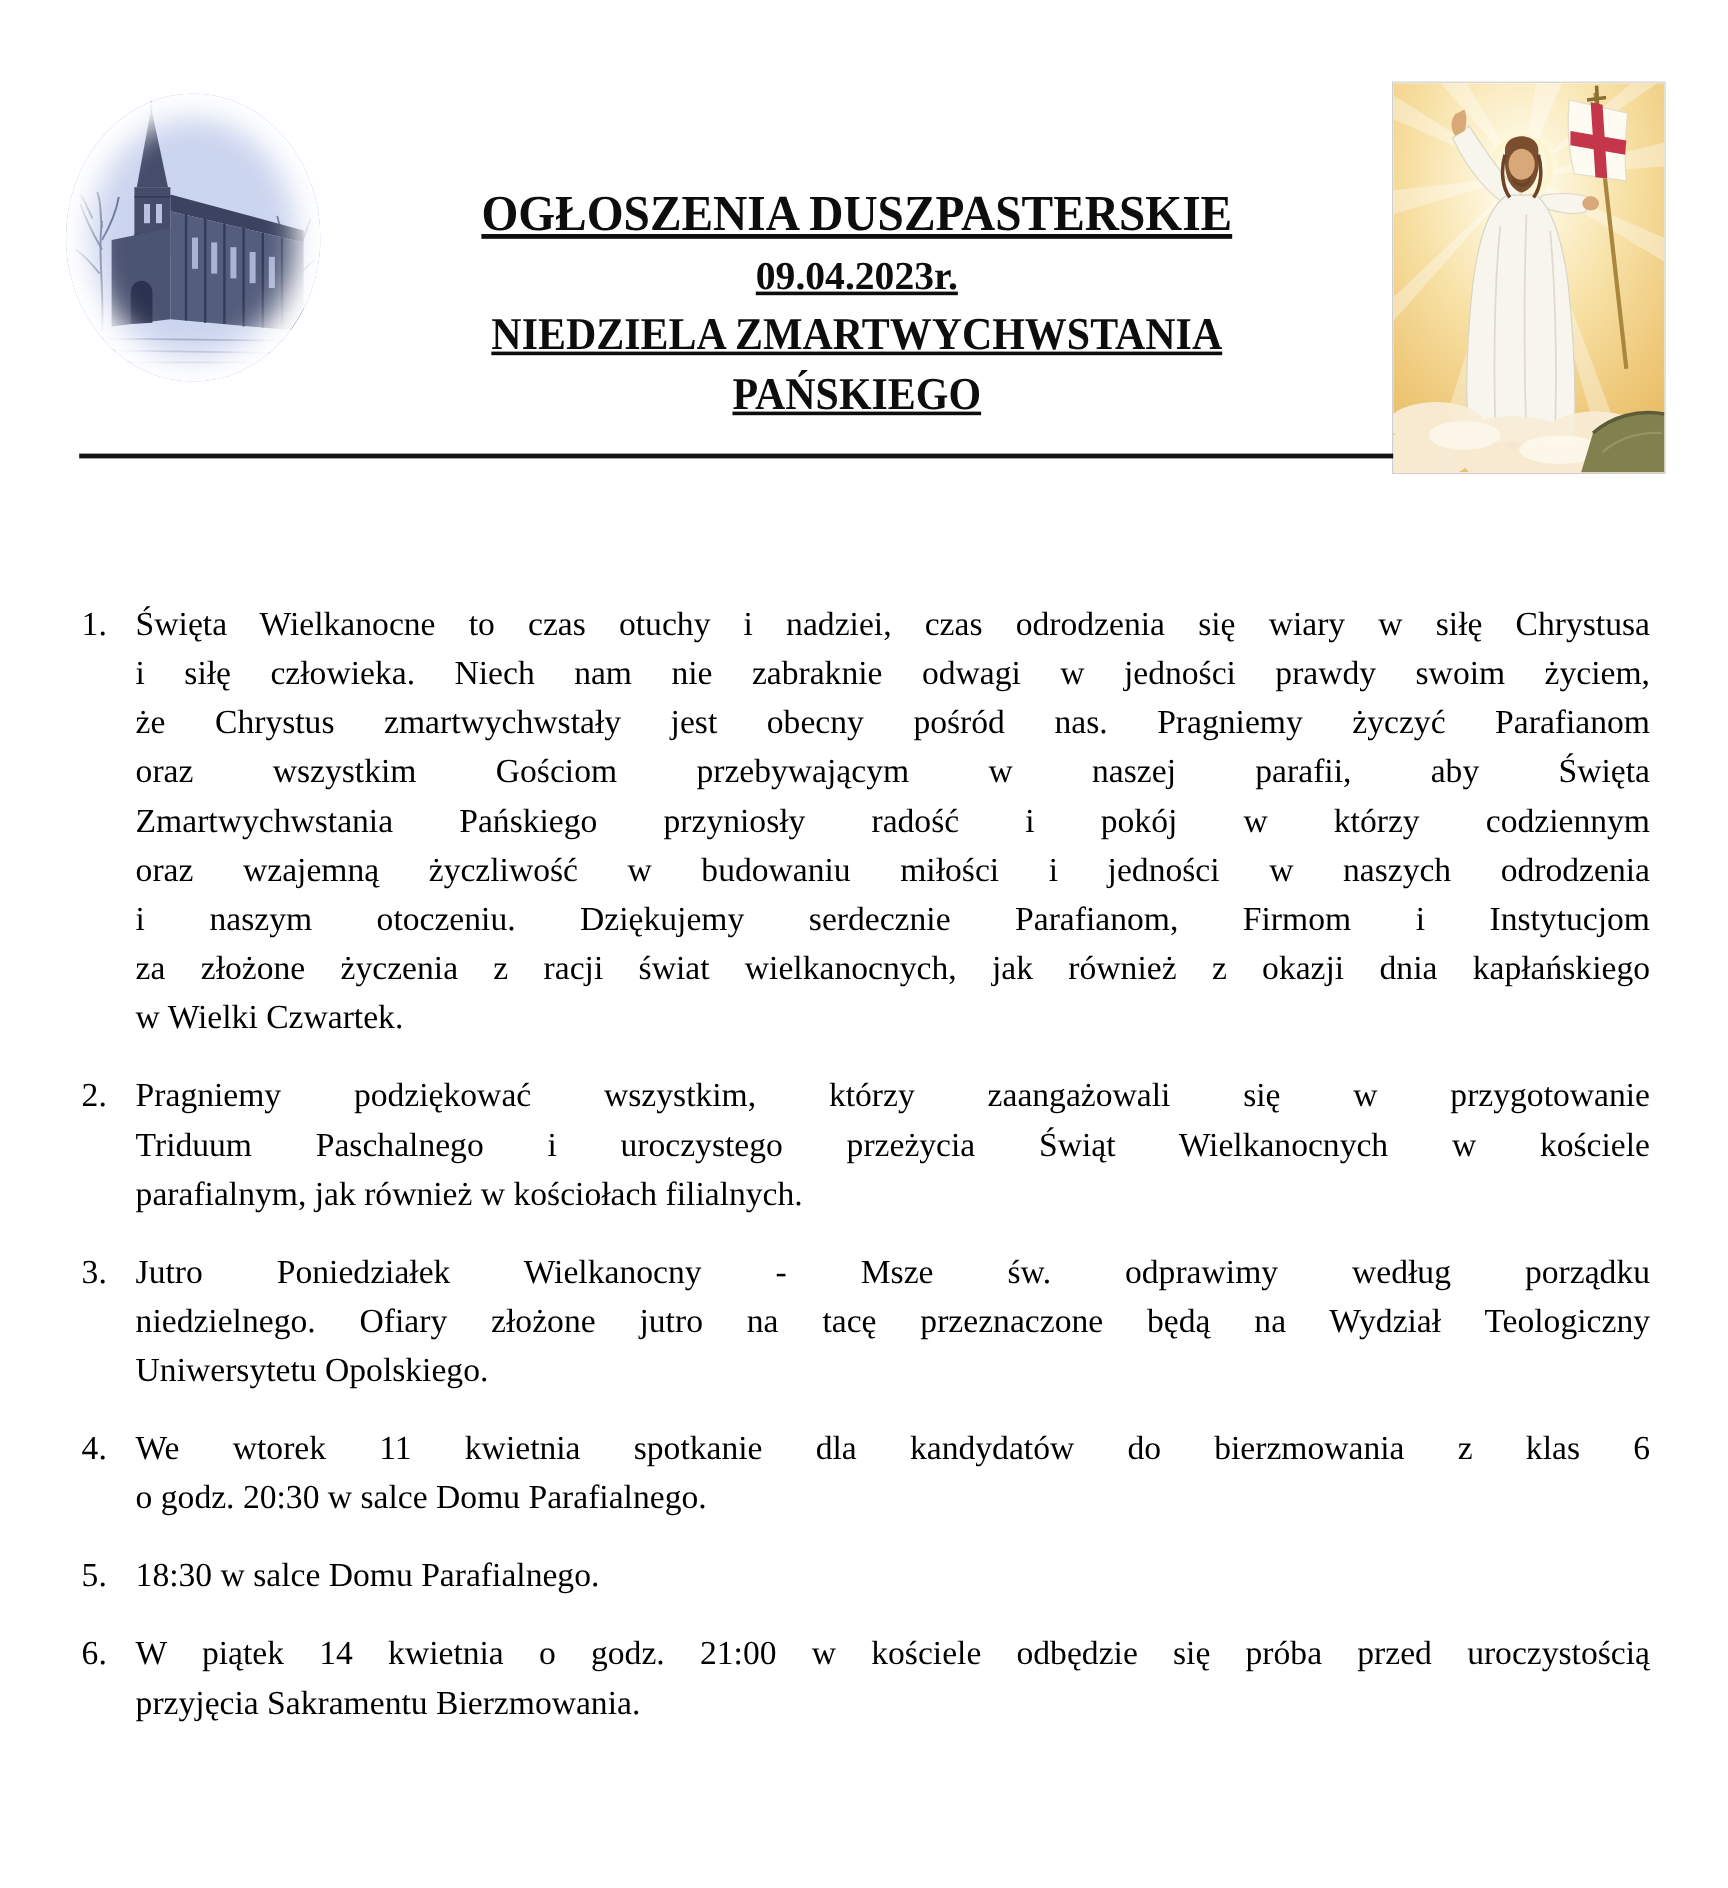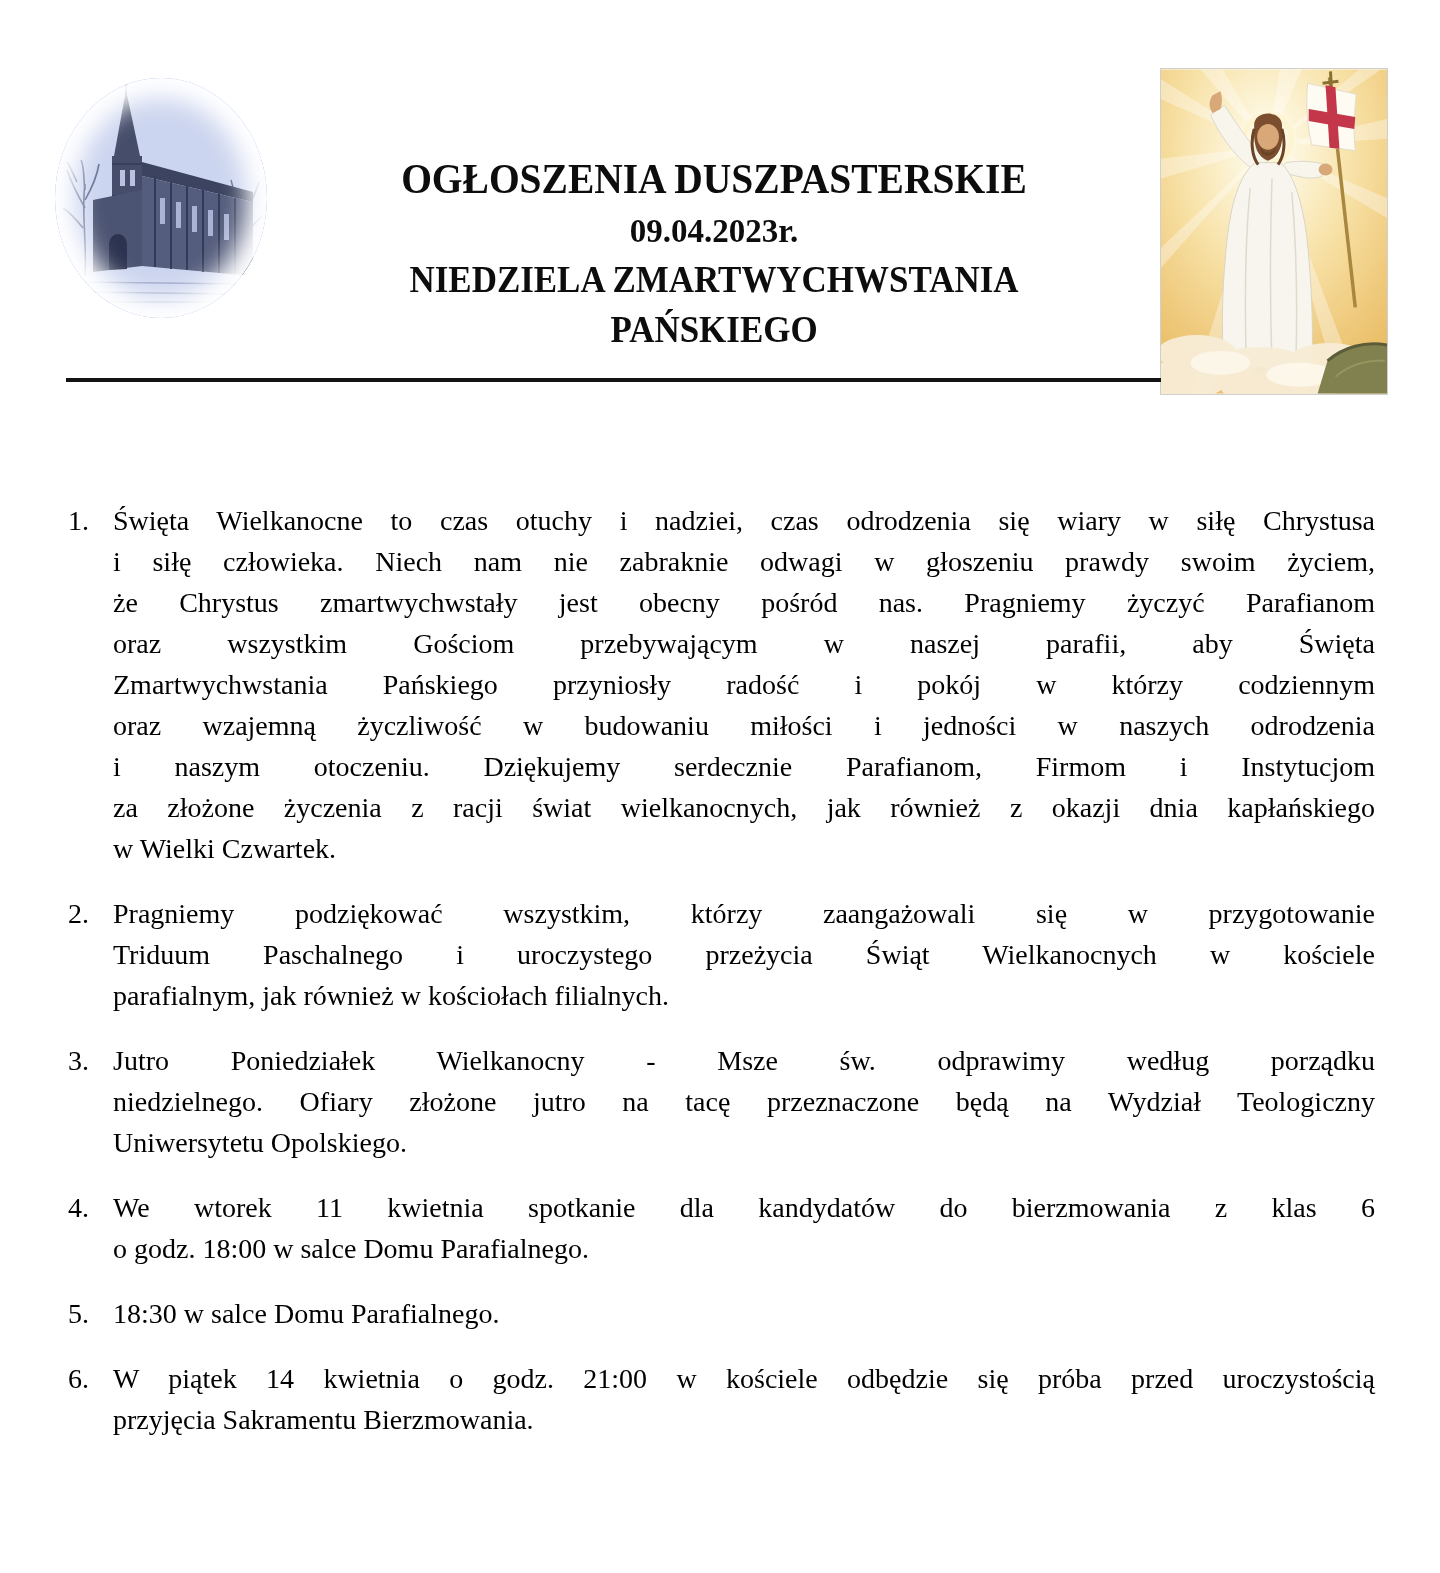--- a/index.html
+++ b/index.html
@@ -18,21 +18,21 @@
     border-radius:50%;overflow:hidden;background:#ccd5ef;
   }
   .logo::after{
     content:"";position:absolute;inset:0;border-radius:50%;
     box-shadow: inset 0 0 24px 20px #ffffff;
   }
   .logo svg{display:block;width:100%;height:100%;}
 
   .titles{
     position:absolute;left:270px;top:150px;width:888px;
-    text-align:center;color:#0d0d0d;
+    text-align:center;color:#0d0d0d;text-decoration:underline;
   }
   .t1{font-size:42px;font-weight:700;line-height:58px;transform:scaleX(.94);transform-origin:center;}
   .t2{font-size:33px;font-weight:700;line-height:46px;}
   .t3{font-size:38px;font-weight:700;line-height:50px;transform:scaleX(.92);transform-origin:center;}
 
   .divider{
     position:absolute;left:66px;top:378px;width:1095px;height:4px;background:#141414;
   }
 
   .jesus{
@@ -202,21 +202,21 @@
 
     <div class="divider"></div>
   </div>
 
   <div class="list">
 
     <div class="item">
       <span class="num">1.</span>
       <div class="itext">
           <div class="line">Święta Wielkanocne to czas otuchy i nadziei, czas odrodzenia się wiary w siłę Chrystusa</div>
-          <div class="line">i siłę człowieka. Niech nam nie zabraknie odwagi w głoszeniu prawdy swoim życiem,</div>
+          <div class="line">i siłę człowieka. Niech nam nie zabraknie odwagi w jedności prawdy swoim życiem,</div>
           <div class="line">że Chrystus zmartwychwstały jest obecny pośród nas. Pragniemy życzyć Parafianom</div>
           <div class="line">oraz wszystkim Gościom przebywającym w naszej parafii, aby Święta</div>
           <div class="line">Zmartwychwstania Pańskiego przyniosły radość i pokój w którzy codziennym</div>
           <div class="line">oraz wzajemną życzliwość w budowaniu miłości i jedności w naszych odrodzenia</div>
           <div class="line">i naszym otoczeniu. Dziękujemy serdecznie Parafianom, Firmom i Instytucjom</div>
           <div class="line">za złożone życzenia z racji świat wielkanocnych, jak również z okazji dnia kapłańskiego</div>
           <div class="line last">w Wielki Czwartek.</div>
         </div>
     </div>
 
@@ -235,21 +235,21 @@
           <div class="line">Jutro Poniedziałek Wielkanocny - Msze św. odprawimy według porządku</div>
           <div class="line">niedzielnego. Ofiary złożone jutro na tacę przeznaczone będą na Wydział Teologiczny</div>
           <div class="line last">Uniwersytetu Opolskiego.</div>
         </div>
     </div>
 
     <div class="item">
       <span class="num">4.</span>
       <div class="itext">
           <div class="line">We wtorek 11 kwietnia spotkanie dla kandydatów do bierzmowania z klas 6</div>
-          <div class="line last">o godz. 18:00 w salce Domu Parafialnego.</div>
+          <div class="line last">o godz. 20:30 w salce Domu Parafialnego.</div>
         </div>
     </div>
 
     <div class="item">
       <span class="num">5.</span>
       <div class="itext">
           <div class="line last">18:30 w salce Domu Parafialnego.</div>
         </div>
     </div>
 

